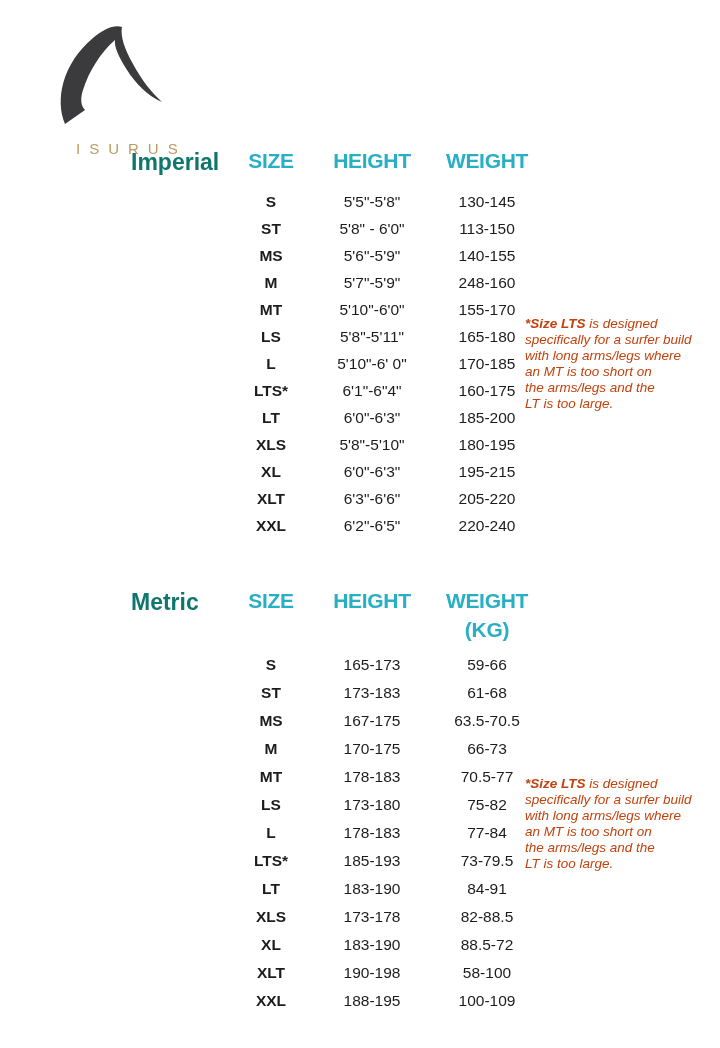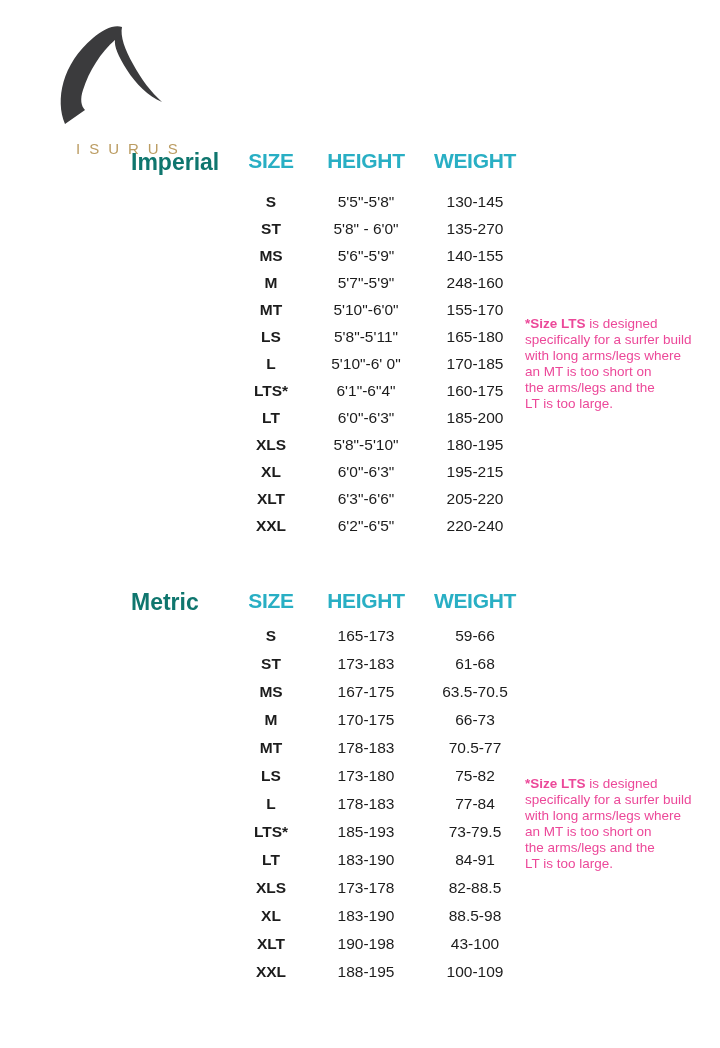--- a/index.html
+++ b/index.html
@@ -61,20 +61,21 @@
     position: absolute;
     left: 232px;
     width: 296px;
   }
   .fit-table.imperial { top: 146px; }
   .fit-table.metric   { top: 586px; }
 
   .col-headers, .row {
     display: grid;
     grid-template-columns: 78px 112px 106px;
+    gap: 6px;
   }
   .col-header {
     text-align: center;
     color: #29afc4;
     font-size: 21px;
     font-weight: 700;
     line-height: 29px;
     letter-spacing: -0.3px;
   }
   .col-header .sub { display: block; }
@@ -92,22 +93,23 @@
   }
   .cell.size { font-weight: 700; }
 
   
   .note {
     position: absolute;
     left: 525px;
     width: 182px;
     font-size: 13.5px;
     line-height: 16px;
-    color: #ec4899;
+    color: #c2410c;
     white-space: pre-line;
+    font-style: italic;
   }
   .note.imperial { top: 316px; }
   .note.metric   { top: 776px; }
   .note b { font-weight: 700; }
 </style>
 </head>
 <body>
 
 <div class="page">
 
@@ -143,21 +145,21 @@
 
         <div class="row">
           <span class="cell size">S</span>
           <span class="cell">5'5"-5'8"</span>
           <span class="cell">130-145</span>
         </div>
 
         <div class="row">
           <span class="cell size">ST</span>
           <span class="cell">5'8" - 6'0"</span>
-          <span class="cell">135-270</span>
+          <span class="cell">113-150</span>
         </div>
 
         <div class="row">
           <span class="cell size">MS</span>
           <span class="cell">5'6"-5'9"</span>
           <span class="cell">140-155</span>
         </div>
 
         <div class="row">
           <span class="cell size">M</span>
@@ -234,20 +236,21 @@
     <div class="col-headers">
       <div class="col-header">
         <span>SIZE</span>
         <span class="sub"></span>
       </div>
       <div class="col-header">
         <span>HEIGHT</span>
       </div>
       <div class="col-header">
         <span>WEIGHT</span>
+        <span class="sub">(KG)</span>
       </div>
     </div>
     <div class="rows metric">
 
         <div class="row">
           <span class="cell size">S</span>
           <span class="cell">165-173</span>
           <span class="cell">59-66</span>
         </div>
 
@@ -301,27 +304,27 @@
 
         <div class="row">
           <span class="cell size">XLS</span>
           <span class="cell">173-178</span>
           <span class="cell">82-88.5</span>
         </div>
 
         <div class="row">
           <span class="cell size">XL</span>
           <span class="cell">183-190</span>
-          <span class="cell">88.5-98</span>
+          <span class="cell">88.5-72</span>
         </div>
 
         <div class="row">
           <span class="cell size">XLT</span>
           <span class="cell">190-198</span>
-          <span class="cell">43-100</span>
+          <span class="cell">58-100</span>
         </div>
 
         <div class="row">
           <span class="cell size">XXL</span>
           <span class="cell">188-195</span>
           <span class="cell">100-109</span>
         </div>
       </div>
   </div>
 

